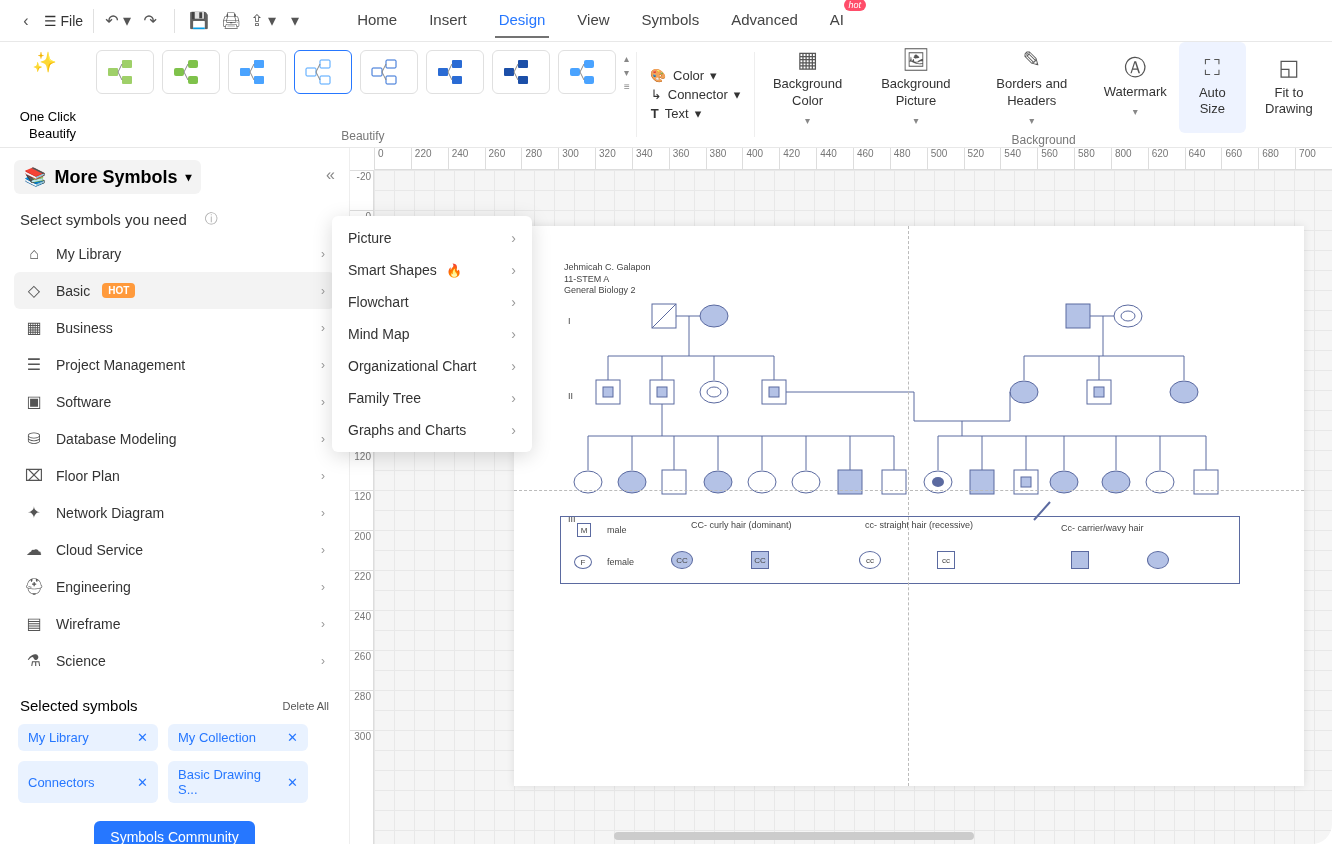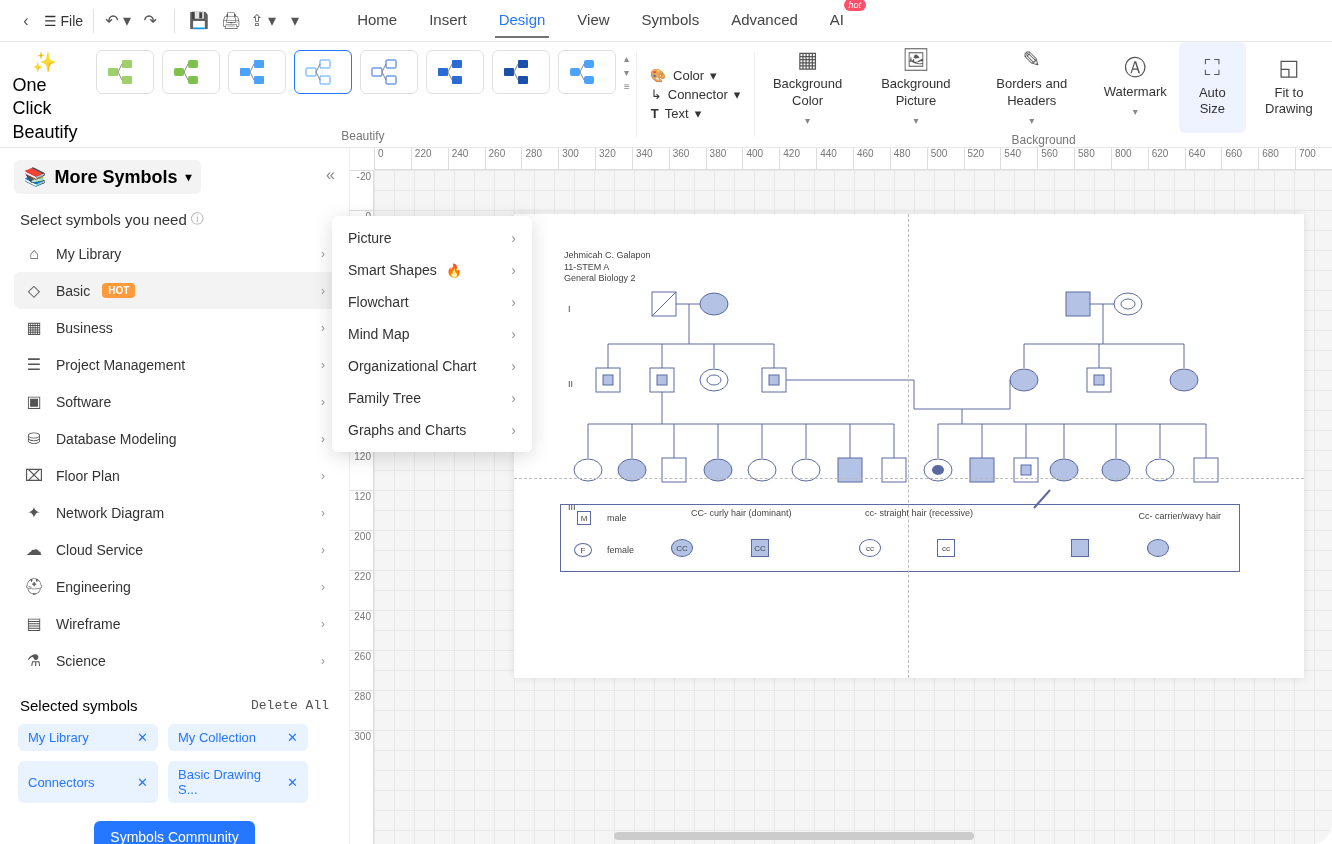--- a/index.html
+++ b/index.html
@@ -12,62 +12,62 @@
 .menu-tabs { display: flex; gap: 24px; margin-left: 40px; font-size: 15px; }
 .menu-tabs .mtab { padding: 8px 4px; color: #444; cursor: pointer; position: relative; }
 .menu-tabs .mtab.active { color: #2677ff; border-bottom: 2px solid #737373; }
 .hot-badge { position: absolute; top: -4px; right: -18px; background: #ff4d6a; color: #fff; font-size: 9px; padding: 1px 5px; border-radius: 8px; font-style: italic; }
 
 .ribbon { height: 106px; border-bottom: 1px solid #e8e8e8; display: flex; align-items: stretch; }
 .ribbon-group { display: flex; flex-direction: column; align-items: center; justify-content: space-between; padding: 8px 14px 4px; }
 .ribbon-label { font-size: 12px; color: #777; margin-top: auto; }
 .one-click { width: 90px; }
 .one-click .sparkle { font-size: 20px; color: #666; }
-.one-click .txt { font-size: 18px; text-align: left; line-height: 1.3; }
+.one-click .txt { font-size: 13px; text-align: right; line-height: 1.3; }
 .style-gallery { display: flex; align-items: center; gap: 8px; padding: 8px 6px; }
 .style-thumb { width: 58px; height: 44px; border: 1px solid #e0e0e0; border-radius: 6px; display: flex; align-items: center; justify-content: center; cursor: pointer; background: #fff; }
 .style-thumb.selected { border: 1.5px solid #2677ff; }
 .style-thumb svg { width: 38px; height: 28px; }
 .gallery-arrows { display: flex; flex-direction: column; gap: 3px; color: #888; font-size: 10px; }
 .ribbon-vdiv { width: 1px; background: #eee; margin: 10px 0; }
 .prop-col { display: flex; flex-direction: column; gap: 4px; padding: 6px 14px; font-size: 13px; color: #333; justify-content: center; }
 .prop-col .prow { display: flex; align-items: center; gap: 6px; cursor: pointer; }
 .big-btn { display: flex; flex-direction: column; align-items: center; justify-content: center; gap: 4px; padding: 6px 12px; font-size: 13px; color: #333; cursor: pointer; text-align: center; line-height: 1.3; border-radius: 6px; }
 .big-btn.active { background: #eef3ff; }
 .big-btn .ico { font-size: 22px; color: #555; width: 24px; height: 24px; display: flex; align-items: center; justify-content: center; }
 
 .body-area { display: flex; height: calc(100% - 148px); }
 .sidebar { width: 350px; border-right: 1px solid #eee; display: flex; flex-direction: column; padding: 12px 14px; position: relative; }
 .more-symbols-hdr { display: flex; align-items: center; gap: 8px; font-size: 18px; font-weight: 600; background: #f3f3f3; padding: 6px 10px; border-radius: 6px; width: fit-content; }
 .collapse-icon { position: absolute; right: 14px; top: 18px; color: #888; cursor: pointer; }
-.select-sym { font-size: 15px; color: #333; margin: 16px 0 8px 6px; display: flex; align-items: center; gap: 4px; }
+.select-sym { font-size: 15px; color: #333; margin: 16px 0 8px 6px; display: flex; align-items: center; gap: 18px; }
 .cat-list { display: flex; flex-direction: column; }
 .cat-item { display: flex; align-items: center; gap: 12px; padding: 9px 10px; font-size: 14px; color: #333; border-radius: 6px; cursor: pointer; position: relative; }
 .cat-item .chev { margin-left: auto; color: #999; font-size: 12px; }
 .cat-item.active { background: #f3f3f3; }
 .cat-item .cico { width: 20px; text-align: center; color: #555; font-size: 16px; }
 .hot-tag { background: #ff9a3c; color: #fff; font-size: 10px; padding: 2px 6px; border-radius: 4px; font-weight: 600; }
 .selected-sym-hdr { display: flex; justify-content: space-between; align-items: center; margin-top: 18px; font-size: 15px; padding: 0 6px; }
-.selected-sym-hdr .del { font-size: 13px; color: #555; cursor: pointer; font-family: Liberation Mono, monospace; }
+.selected-sym-hdr .del { font-size: 11px; color: #555; cursor: pointer; }
 .chips { display: flex; flex-wrap: wrap; gap: 10px; margin-top: 10px; padding: 0 4px; }
 .chip { background: #e9f2ff; color: #2677ff; padding: 6px 10px; border-radius: 6px; font-size: 13px; display: flex; align-items: center; gap: 10px; width: 140px; justify-content: space-between; }
 .chip .x { cursor: pointer; color: #2677ff; }
 .community-btn { background: #2677ff; color: #fff; border: none; padding: 8px 16px; border-radius: 6px; font-size: 14px; margin: 18px auto 0; cursor: pointer; }
 
 .submenu { position: absolute; left: 332px; top: 68px; width: 200px; background: #fff; box-shadow: 0 4px 20px rgba(0,0,0,0.15); border-radius: 6px; padding: 6px 0; z-index: 20; }
 .submenu .sitem { display: flex; align-items: center; justify-content: space-between; padding: 8px 16px; font-size: 14px; color: #333; cursor: pointer; }
 .submenu .flame { color: #ff5a2c; font-size: 13px; margin-left: 6px; }
 
 .canvas-wrap { flex: 1; position: relative; background: #fff; overflow: hidden; }
 .ruler-h { position: absolute; top: 0; left: 24px; right: 0; height: 22px; background: #fff; border-bottom: 1px solid #ddd; display: flex; font-size: 10px; color: #777; }
 .ruler-h .tick { width: 40px; border-left: 1px solid #ddd; padding-left: 3px; }
 .ruler-v { position: absolute; top: 22px; left: 0; width: 24px; bottom: 0; background: #fff; border-right: 1px solid #ddd; display: flex; flex-direction: column; font-size: 10px; color: #777; }
 .ruler-v .tick { height: 40px; border-top: 1px solid #ddd; text-align: right; padding-right: 2px; }
 .canvas { position: absolute; top: 22px; left: 24px; right: 0; bottom: 0; background: #f5f5f5; background-image: linear-gradient(#e8e8e8 1px, transparent 1px), linear-gradient(90deg, #e8e8e8 1px, transparent 1px); background-size: 20px 20px; }
-.page { position: absolute; left: 140px; top: 44px; width: 790px; height: 464px; background: #fff; box-shadow: 0 0 8px rgba(0,0,0,0.1); }
+.page { position: absolute; left: 140px; top: 56px; width: 790px; height: 560px; background: #fff; box-shadow: 0 0 8px rgba(0,0,0,0.1); }
 .page-text { position: absolute; font-size: 9px; color: #444; line-height: 1.3; }
 .scroll-h { position: absolute; bottom: 4px; left: 240px; width: 360px; height: 8px; background: #ccc; border-radius: 4px; }
 </style>
 </head>
 <body>
 
 <div class="top-toolbar">
   <div class="tb-btn">‹</div>
   <div class="file-item">
     <span>☰</span>
@@ -492,21 +492,21 @@
           <div style="position:absolute;left:16px;top:6px;width:14px;height:14px;border:1px solid #5b6aa0;text-align:center;font-size:8px;line-height:14px">M</div>
           <div style="position:absolute;left:46px;top:8px">male</div>
           <div style="position:absolute;left:13px;top:38px;width:18px;height:14px;border:1px solid #5b6aa0;border-radius:50%;text-align:center;font-size:8px;line-height:14px">F</div>
           <div style="position:absolute;left:46px;top:40px">female</div>
           <div style="position:absolute;left:130px;top:3px;width:120px;text-align:left">CC- curly hair (dominant)</div>
           <div style="position:absolute;left:110px;top:34px;width:22px;height:18px;border:1px solid #5b6aa0;border-radius:50%;background:#b4c2e6;text-align:center;font-size:8px;line-height:18px">CC</div>
           <div style="position:absolute;left:190px;top:34px;width:18px;height:18px;border:1px solid #5b6aa0;background:#b4c2e6;text-align:center;font-size:8px;line-height:18px">CC</div>
           <div style="position:absolute;left:298px;top:3px;width:120px;text-align:center">cc- straight hair (recessive)</div>
           <div style="position:absolute;left:298px;top:34px;width:22px;height:18px;border:1px solid #5b6aa0;border-radius:50%;text-align:center;font-size:8px;line-height:18px">cc</div>
           <div style="position:absolute;left:376px;top:34px;width:18px;height:18px;border:1px solid #5b6aa0;text-align:center;font-size:8px;line-height:18px">cc</div>
-          <div style="position:absolute;left:500px;top:6px;width:160px;text-align:right">Cc- carrier/wavy hair</div>
+          <div style="position:absolute;left:500px;top:6px;width:160px;text-align:left">Cc- carrier/wavy hair</div>
           <div style="position:absolute;left:510px;top:34px;width:18px;height:18px;border:1px solid #5b6aa0;background:#b4c2e6"></div>
           <div style="position:absolute;left:586px;top:34px;width:22px;height:18px;border:1px solid #5b6aa0;border-radius:50%;background:#b4c2e6"></div>
         </div>
 
         <div style="position:absolute;left:0;right:0;top:264px;border-top:1px dashed #bbb"></div>
         <div style="position:absolute;top:0;bottom:0;left:394px;border-left:1px dashed #bbb"></div>
       </div>
       <div class="scroll-h"></div>
     </div>
   </div>

